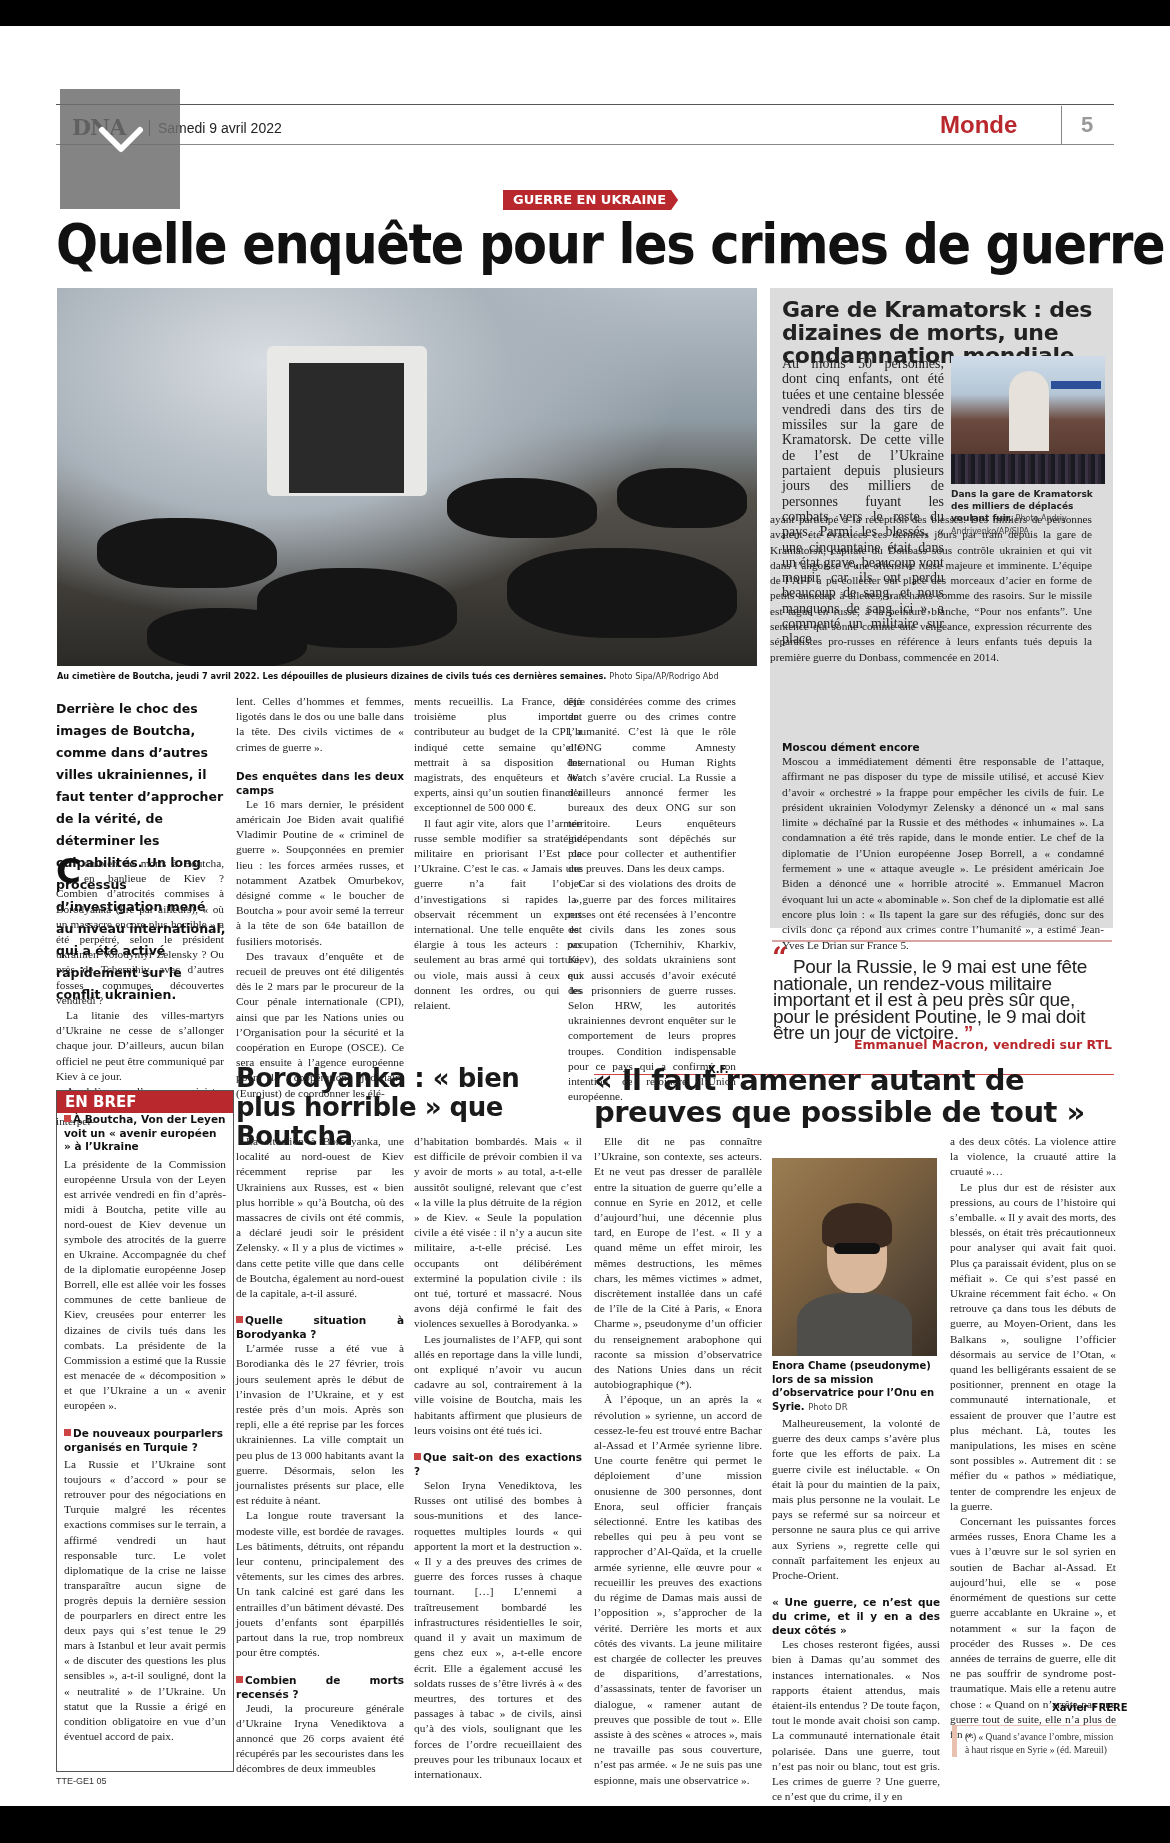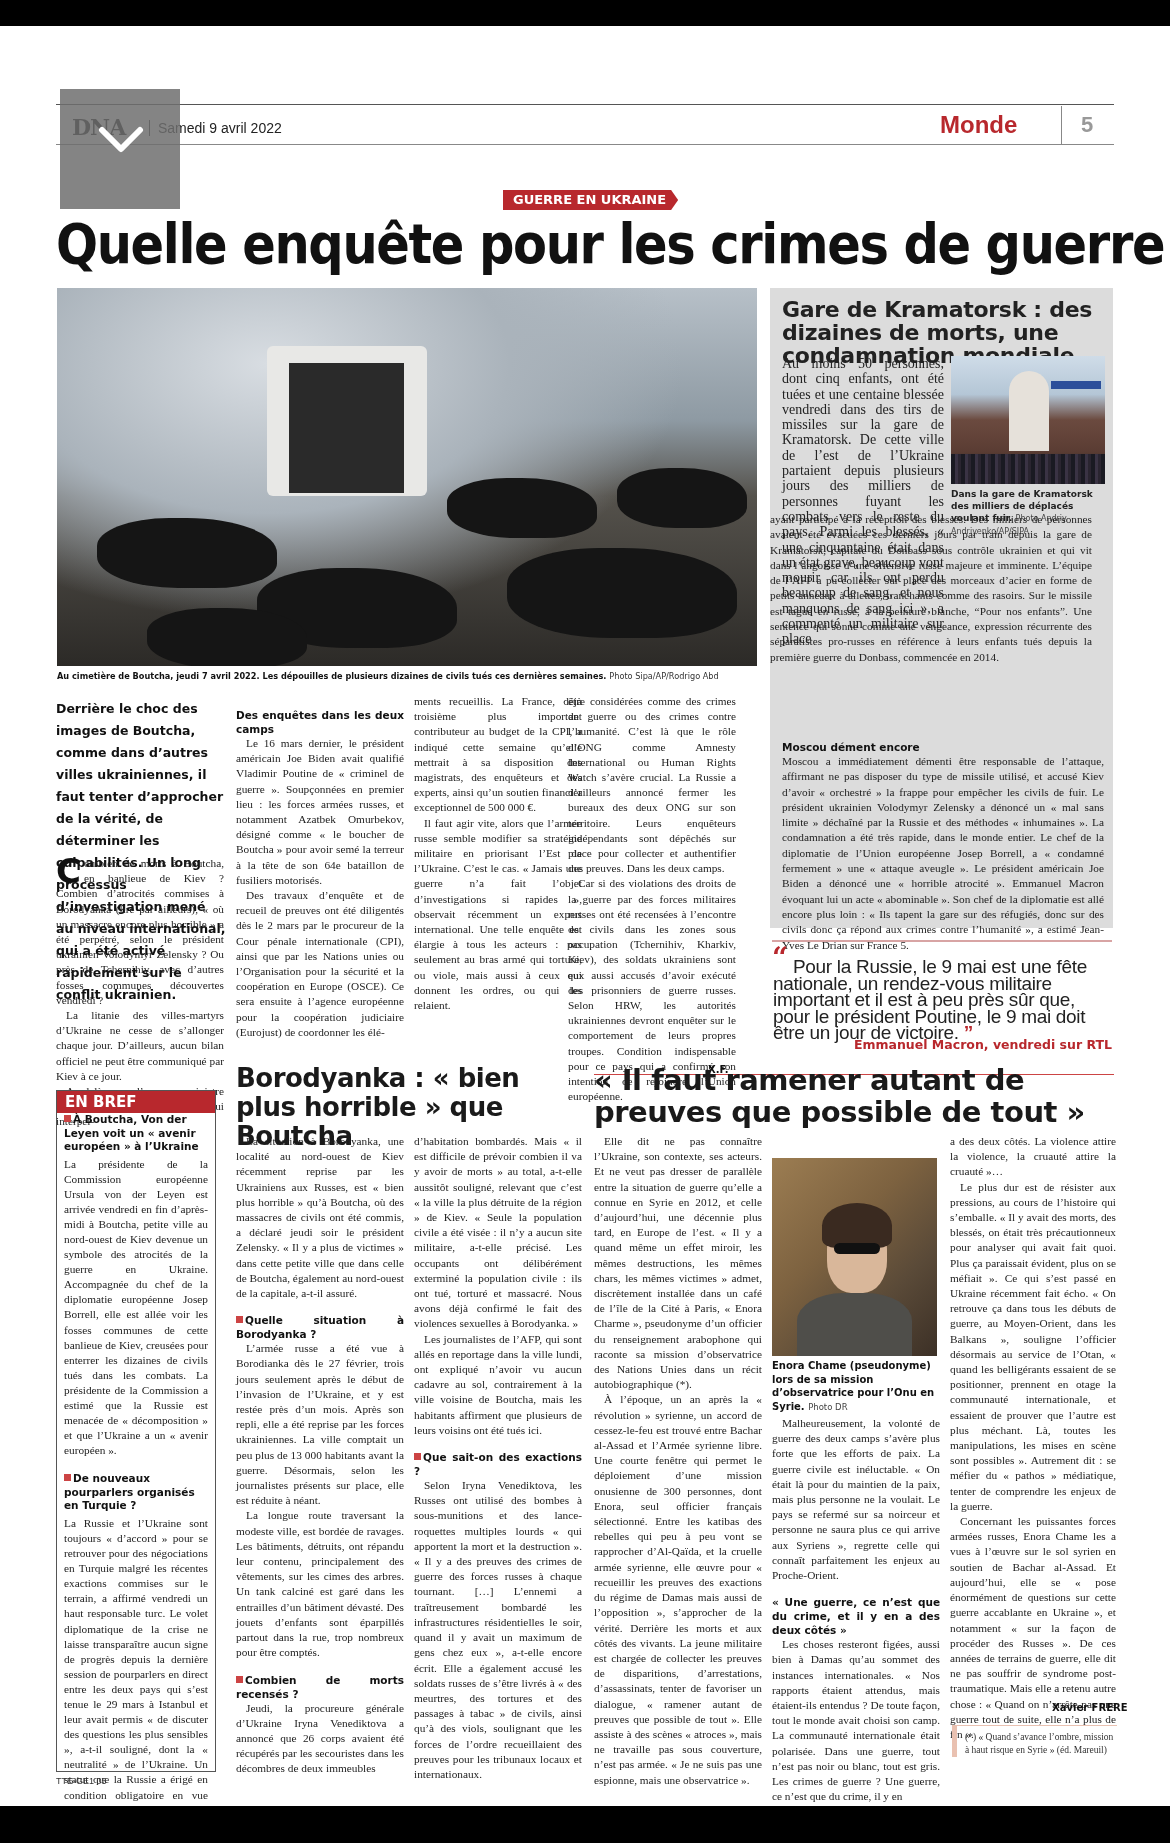--- a/index.html
+++ b/index.html
@@ -57,21 +57,21 @@
   .quote-author { position: absolute; right: 58px; top: 1011px; font-family: "DejaVu Sans", sans-serif; font-weight: bold; font-size: 12.5px; color: #b8282d; }
 
   
   .col { position: absolute; font-size: 11.3px; line-height: 15.2px; text-align: justify; color: #222; }
   .chapo { position: absolute; left: 56px; top: 672px; width: 170px; font-family: "DejaVu Sans", sans-serif; font-weight: bold; font-size: 12.5px; line-height: 22px; color: #111; }
   .dropcap { float: left; font-family: "DejaVu Sans", sans-serif; font-weight: bold; font-size: 34px; line-height: 30px; margin: 0 3px 0 0; color: #111; }
   .p-indent { text-indent: 10px; }
   .signature { position: absolute; font-family: "DejaVu Sans", sans-serif; font-weight: bold; font-size: 10px; color: #111; }
 
   
-  .brief { position: absolute; left: 56px; top: 1064px; width: 160px; height: 682px; border: 1px solid #555; }
+  .brief { position: absolute; left: 56px; top: 1064px; width: 178px; height: 682px; border: 1px solid #555; }
   .brief-head { height: 22px; background: #b8282d; color: #fff; font-family: "DejaVu Sans", sans-serif; font-weight: bold; font-size: 15px; line-height: 22px; padding-left: 8px; }
   .brief-item { padding: 0 7px 0 7px; }
   .brief-item .bt { font-family: "DejaVu Sans", sans-serif; font-weight: bold; font-size: 10.5px; line-height: 13.5px; color: #111; }
   .bullet-sq { display: inline-block; width: 7px; height: 7px; background: #c44; margin-right: 2px; vertical-align: 1px; }
   .brief-item .bx { font-size: 11.3px; line-height: 15.1px; text-align: justify; color: #222; margin-top: 3px; }
 
   .h2 { position: absolute; font-family: "DejaVu Sans", sans-serif; font-size: 26px; line-height: 29px; color: #1a1a1a; letter-spacing: -0.5px; }
   .bar-red { position: absolute; height: 2px; background: #c44; }
 
   .photo-enora { position: absolute; left: 772px; top: 1132px; width: 165px; height: 198px; background: linear-gradient(135deg, #9c7d52 0%, #7d6240 40%, #5a4a38 70%, #3c3026 100%); overflow: hidden; }
@@ -141,20 +141,21 @@
   <p class="quote-text">&nbsp;&nbsp;&nbsp;&nbsp;<span>Pour la Russie, le 9 mai est une fête nationale, un rendez-vous militaire important et il est à peu près sûr que, pour le président Poutine, le 9 mai doit être un jour de victoire.</span> <span class="close">”</span></p>
   <div class="quote-author">Emmanuel Macron, vendredi sur RTL</div>
 
   <div class="chapo">Derrière le choc des images de Boutcha, comme dans d’autres villes ukrainiennes, il faut tenter d’approcher de la vérité, de déterminer les culpabilités. Un long processus d’investigation mené au niveau international, qui a été activé rapidement sur le conflit ukrainien.</div>
   <div class="col" style="left:56px;top:830px;width:168px;">
     <p><span class="dropcap">C</span><span>ombien de morts à Boutcha, en banlieue de Kiev ? Combien d’atrocités commises à Borodyanka (lire par ailleurs), « où un massacre encore plus horrible » a été perpétré, selon le président ukrainien Volodymyr Zelensky ? Ou près de Tchernihiv, avec d’autres fosses communes découvertes vendredi ?</span></p>
     <p class="p-indent">La litanie des villes-martyrs d’Ukraine ne cesse de s’allonger chaque jour. D’ailleurs, aucun bilan officiel ne peut être communiqué par Kiev à ce jour.</p>
     <p class="p-indent">Au-delà d’une sinistre comptabilité, ce sont les images qui interpel-</p>
   </div>
   <div class="col" style="left:236px;top:668px;width:168px;">
+    <p>lent. Celles d’hommes et femmes, ligotés dans le dos ou une balle dans la tête. Des civils victimes de « crimes de guerre ».</p>
     <p class="subhead" style="margin-top:14px;">Des enquêtes dans les deux camps</p>
     <p class="p-indent">Le 16 mars dernier, le président américain Joe Biden avait qualifié Vladimir Poutine de « criminel de guerre ». Soupçonnées en premier lieu : les forces armées russes, et notamment Azatbek Omurbekov, désigné comme « le boucher de Boutcha » pour avoir semé la terreur à la tête de son 64e bataillon de fusiliers motorisés.</p>
     <p class="p-indent">Des travaux d’enquête et de recueil de preuves ont été diligentés dès le 2 mars par le procureur de la Cour pénale internationale (CPI), ainsi que par les Nations unies ou l’Organisation pour la sécurité et la coopération en Europe (OSCE). Ce sera ensuite à l’agence européenne pour la coopération judiciaire (Eurojust) de coordonner les élé-</p>
   </div>
   <div class="col" style="left:414px;top:668px;width:168px;">
     <p>ments recueillis. La France, déjà troisième plus important contributeur au budget de la CPI, a indiqué cette semaine qu’elle mettrait à sa disposition des magistrats, des enquêteurs et des experts, ainsi qu’un soutien financier exceptionnel de 500 000 €.</p>
     <p class="p-indent">Il faut agir vite, alors que l’armée russe semble modifier sa stratégie militaire en priorisant l’Est de l’Ukraine. C’est le cas. « Jamais une guerre n’a fait l’objet d’investigations si rapides », observait récemment un expert international. Une telle enquête est élargie à tous les acteurs : pas seulement au bras armé qui torture, ou viole, mais aussi à ceux qui donnent les ordres, ou qui les relaient.</p>
   </div>
   <div class="col" style="left:568px;top:668px;width:168px;">
     <p>être considérées comme des crimes de guerre ou des crimes contre l’humanité. C’est là que le rôle d’ONG comme Amnesty International ou Human Rights Watch s’avère crucial. La Russie a d’ailleurs annoncé fermer les bureaux des deux ONG sur son territoire. Leurs enquêteurs indépendants sont dépêchés sur place pour collecter et authentifier des preuves. Dans les deux camps.</p>

